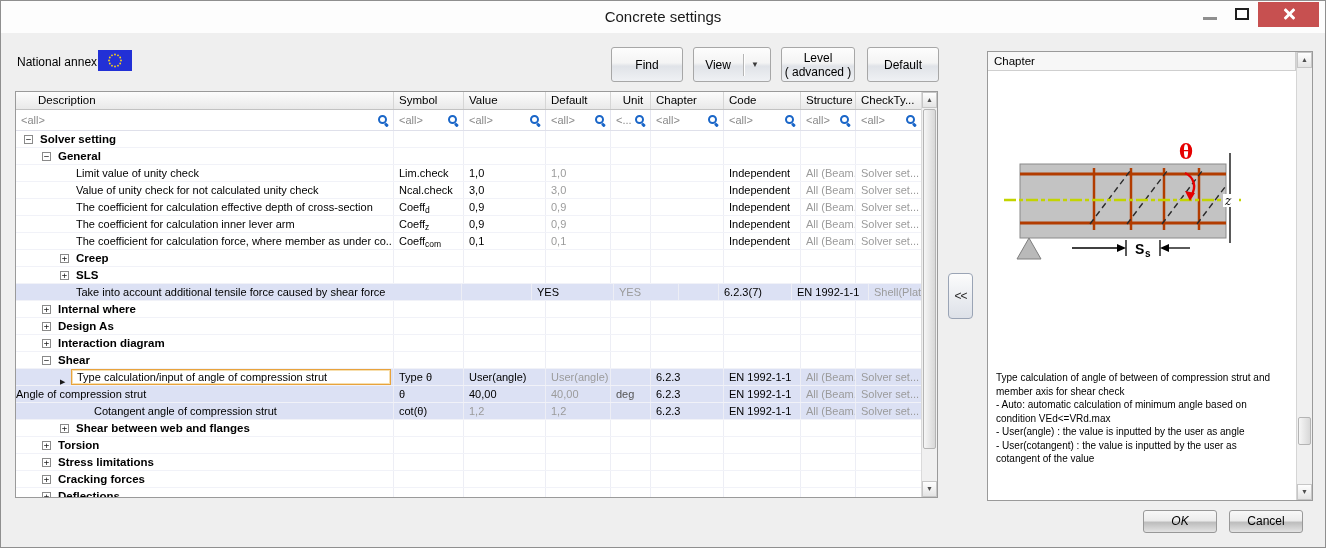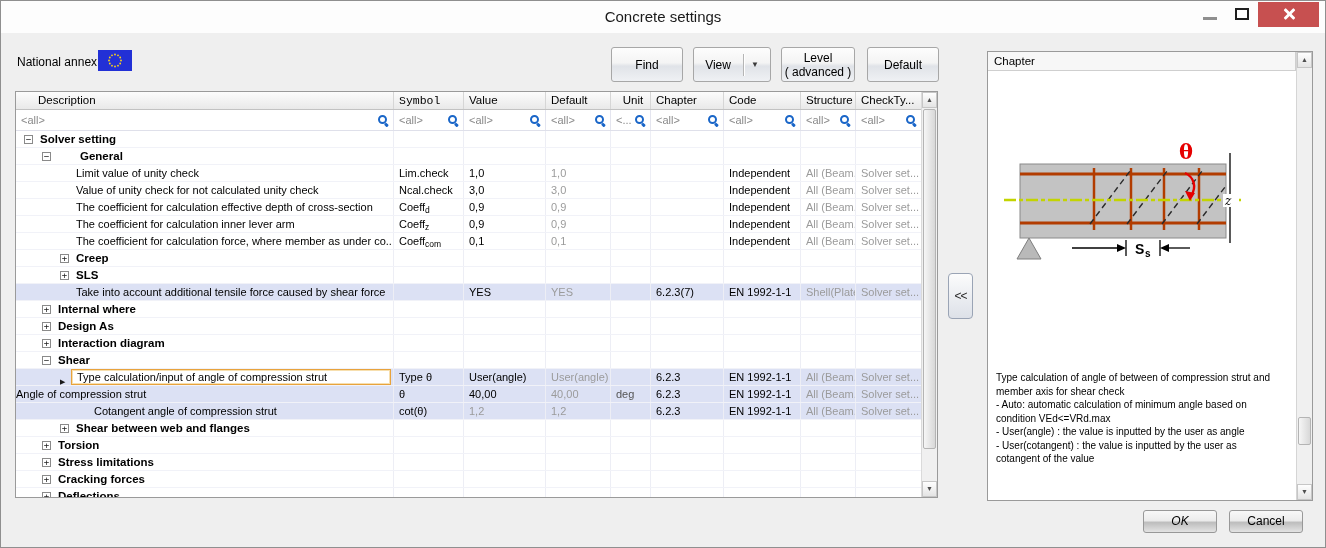--- a/index.html
+++ b/index.html
@@ -136,21 +136,21 @@
     <span>( advanced )</span>
   </div>
   <div class="tb-btn" id="btn-default">
       <span>Default</span>
     </div>
 
   <div class="grid">
     <div class="grid-inner">
       <div id="grid-header">
           <div class="hc" style="width: 378px;">Description</div>
-          <div class="hc" style="width: 70px; font-family: Liberation Mono, monospace;">Symbol</div>
+          <div class="hc" style="width: 70px;">Symbol</div>
           <div class="hc" style="width: 82px;">Value</div>
           <div class="hc" style="width: 65px;">Default</div>
           <div class="hc" style="width: 40px; text-align: center;">Unit</div>
           <div class="hc" style="width: 73px;">Chapter</div>
           <div class="hc" style="width: 77px;">Code</div>
           <div class="hc" style="width: 55px;">Structure</div>
           <div class="hc" style="width: 66px;">CheckTy...</div>
         </div>
       <div id="grid-filter">
           <div class="fc" style="width: 378px;">
@@ -196,21 +196,21 @@
             <div class="c" style="width: 70px;"></div>
             <div class="c" style="width: 82px;"></div>
             <div class="c gray" style="width: 65px;"></div>
             <div class="c unitc" style="width: 40px;"></div>
             <div class="c" style="width: 73px;"></div>
             <div class="c" style="width: 77px;"></div>
             <div class="c gray" style="width: 55px;"></div>
             <div class="c gray" style="width: 66px;"></div>
           </div>
           <div class="trow">
-            <div class="c dc" style="width: 378px;"><span class="exp" style="left: 26px;">−</span><span class="dtext b" style="padding-left: 64px;">General</span></div>
+            <div class="c dc" style="width: 378px;"><span class="exp" style="left: 26px;">−</span><span class="dtext b" style="padding-left: 42px;">General</span></div>
             <div class="c" style="width: 70px;"></div>
             <div class="c" style="width: 82px;"></div>
             <div class="c gray" style="width: 65px;"></div>
             <div class="c unitc" style="width: 40px;"></div>
             <div class="c" style="width: 73px;"></div>
             <div class="c" style="width: 77px;"></div>
             <div class="c gray" style="width: 55px;"></div>
             <div class="c gray" style="width: 66px;"></div>
           </div>
           <div class="trow">
@@ -284,21 +284,21 @@
             <div class="c" style="width: 70px;"></div>
             <div class="c" style="width: 82px;"></div>
             <div class="c gray" style="width: 65px;"></div>
             <div class="c unitc" style="width: 40px;"></div>
             <div class="c" style="width: 73px;"></div>
             <div class="c" style="width: 77px;"></div>
             <div class="c gray" style="width: 55px;"></div>
             <div class="c gray" style="width: 66px;"></div>
           </div>
           <div class="trow hl">
-            <div class="c dc" style="width: 378px;"><span class="dtext" style="padding-left: 60px;">Take into account additional tensile force caused by shear force</span></div>
+            <div class="c dc" style="width: 446px;"><span class="dtext" style="padding-left: 60px;">Take into account additional tensile force caused by shear force</span></div>
             <div class="c" style="width: 70px;"></div>
             <div class="c" style="width: 82px;"><span>YES</span></div>
             <div class="c gray" style="width: 65px;"><span>YES</span></div>
             <div class="c unitc" style="width: 40px;"></div>
             <div class="c" style="width: 73px;"><span>6.2.3(7)</span></div>
             <div class="c" style="width: 77px;"><span>EN 1992-1-1</span></div>
             <div class="c gray" style="width: 55px;"><span>Shell(Plate)</span></div>
             <div class="c gray" style="width: 66px;"><span>Solver set...</span></div>
           </div>
           <div class="trow">

